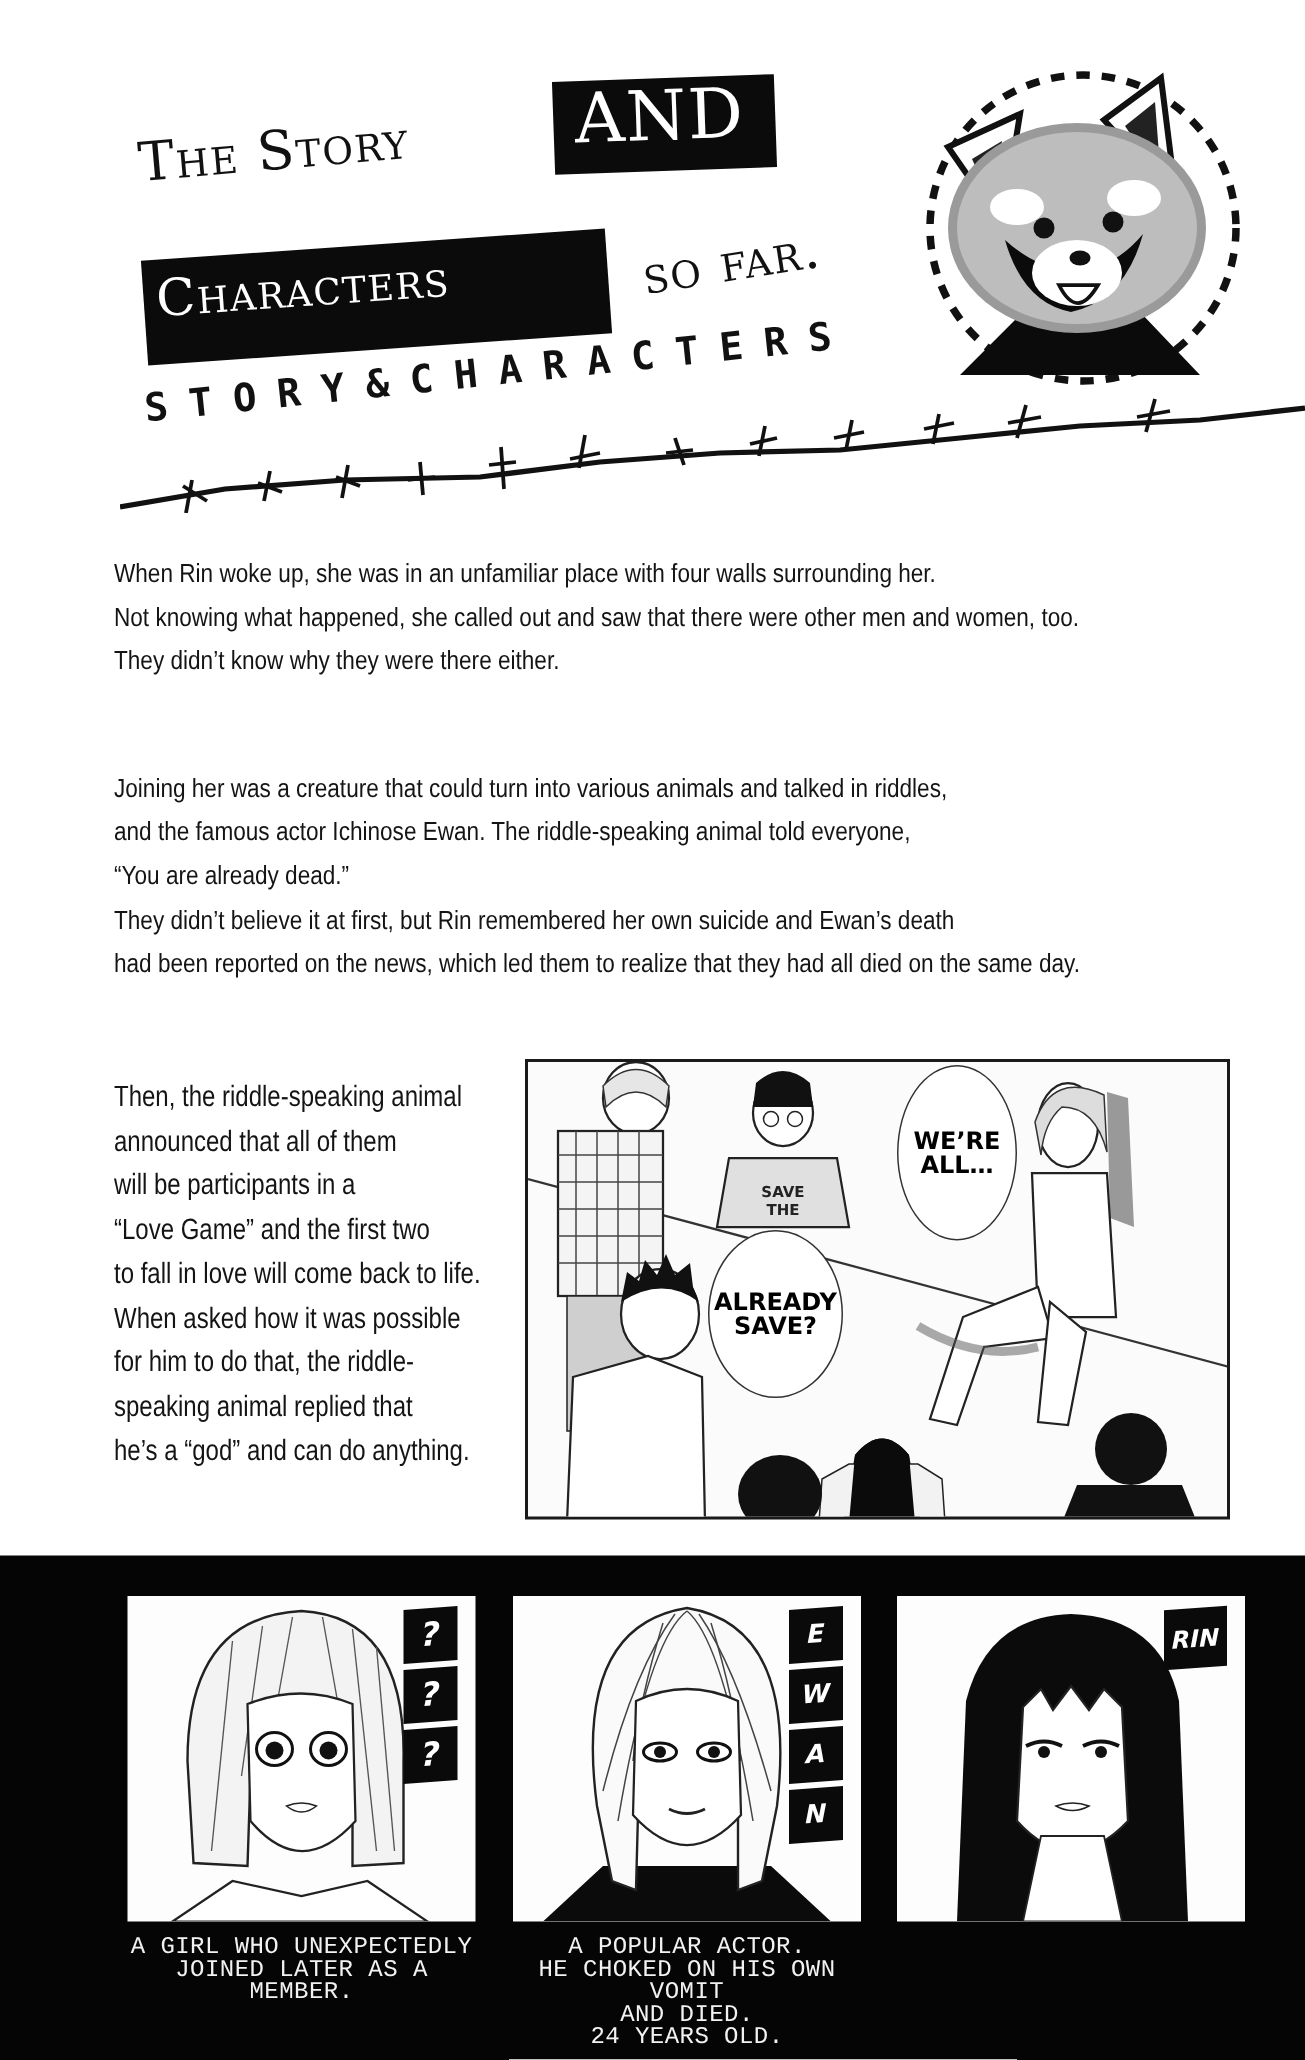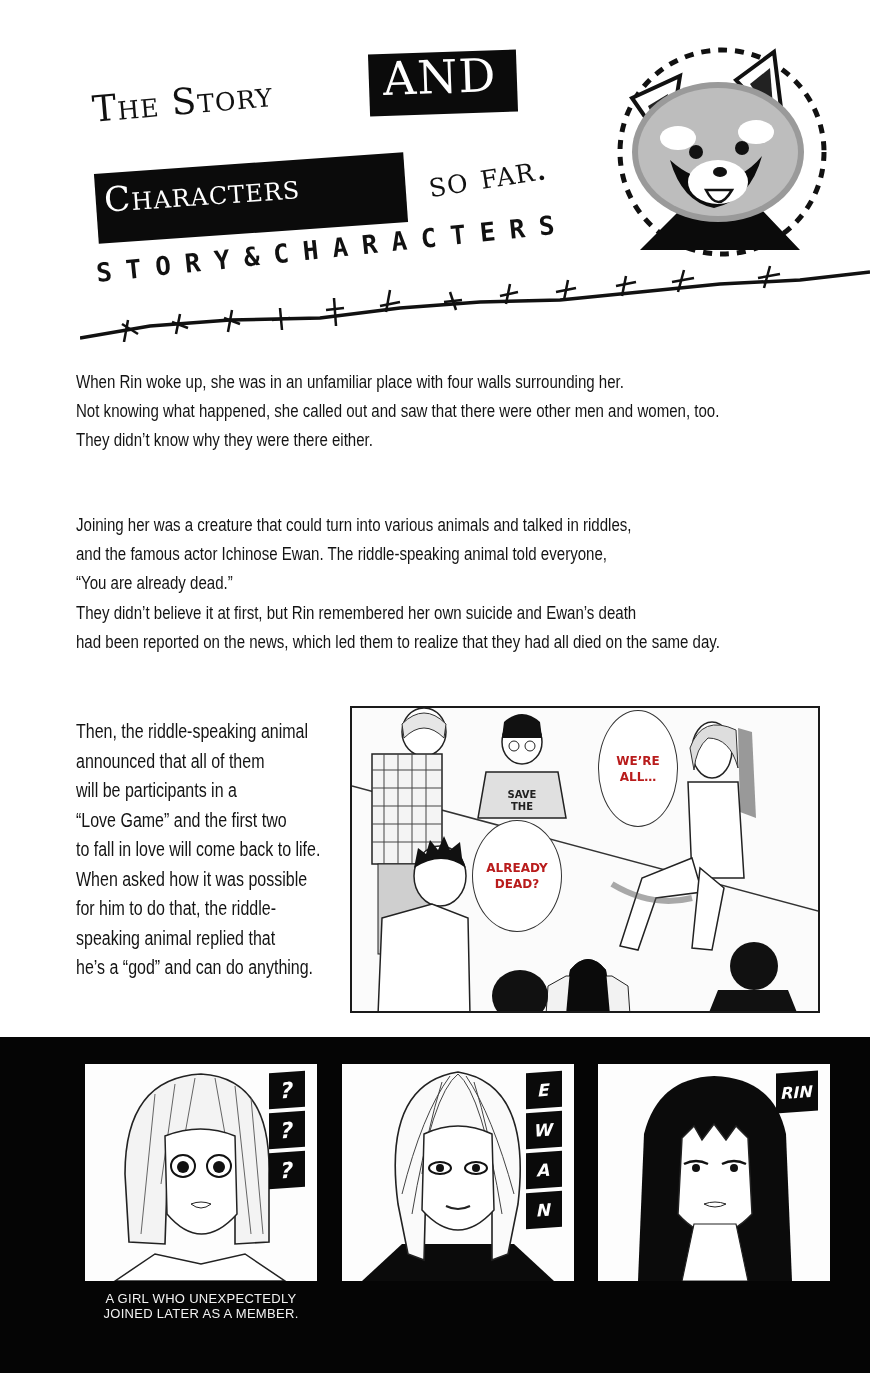--- a/index.html
+++ b/index.html
@@ -48,44 +48,44 @@
 
   
   .manga-panel {
     position: absolute; left: 350px; top: 706px; width: 470px; height: 307px;
     border: 2px solid #1a1a1a; background: #fbfbfb; overflow: hidden;
   }
   .manga-panel svg { position: absolute; left: 0; top: 0; }
   .bubble {
     position: absolute; border: 1.5px solid #333; border-radius: 50%; background: #fff;
     display: flex; align-items: center; justify-content: center; text-align: center;
-    font-family: "DejaVu Sans", sans-serif; font-size: 12px; font-weight: bold; line-height: 16px;
-    color: #b91c1c; white-space: pre-line;
+    font-family: "DejaVu Sans", sans-serif; font-size: 16px; font-weight: bold; line-height: 16px;
+    color: #000000; white-space: pre-line;
   }
   .bubble-1 { left: 246px; top: 2px; width: 80px; height: 117px; }
   .bubble-2 { left: 120px; top: 112px; width: 90px; height: 112px; }
 
   
   .char-band { position: absolute; left: 0; top: 1037px; width: 870px; height: 336px; background: #050505; }
   .char-card { position: absolute; top: 1064px; width: 232px; }
   .char-portrait {
     position: relative; width: 232px; height: 217px; background: #fdfdfd; overflow: hidden;
   }
   .char-portrait svg { position: absolute; left: 0; top: 0; }
   .name-tags { position: absolute; right: 12px; top: 8px; display: flex; flex-direction: column; gap: 4px; }
   .name-tag {
     width: 36px; height: 36px; background: #0a0a0a; color: #fff; font-family: "DejaVu Sans", sans-serif;
     font-weight: bold; font-style: italic; font-size: 22px; display: flex; align-items: center;
     justify-content: center; transform: skewY(-4deg);
   }
   .name-tag.small { font-size: 17px; }
   .name-tag.rin { width: 42px; height: 40px; font-size: 16px; }
   .char-caption {
-    margin-top: 10px; text-align: center; color: #f2f2f2; font-family: Liberation Sans, sans-serif;
-    font-size: 13px; line-height: 15px; letter-spacing: 0.3px; white-space: pre-line; text-transform: uppercase;
+    margin-top: 10px; text-align: center; color: #f2f2f2; font-family: Liberation Mono, monospace;
+    font-size: 16px; line-height: 15px; letter-spacing: 0.3px; white-space: pre-line; text-transform: uppercase;
   }
   .c1 { left: 85px; }
   .c2 { left: 342px; }
   .c3 { left: 598px; }
 </style>
 </head>
 <body>
 
 <div class="title-area">
   <span class="t-word t-story">The Story</span>
@@ -224,21 +224,21 @@
     <path d="M340 150 L290 170 L268 238 L286 242 L304 190 L350 184 Z" fill="#fff" stroke="#222" stroke-width="1.5"></path>
     <path d="M348 160 L340 240 L360 242 L372 180 Z" fill="#fff" stroke="#222" stroke-width="1.5"></path>
     <path d="M260 176 Q300 200 340 190" stroke="#555" stroke-width="6" fill="none" opacity="0.5"></path>
 
     <ellipse cx="402" cy="258" rx="24" ry="24" fill="#111"></ellipse>
     <path d="M366 282 L436 282 L446 307 L356 307 Z" fill="#111"></path>
   </svg>
   <div class="bubble bubble-1">WE’RE
 ALL…</div>
   <div class="bubble bubble-2">ALREADY
-DEAD?</div>
+SAVE?</div>
 </div>
 
 <div class="char-band"></div>
 
 <div class="char-card c1">
   <div class="char-portrait">
     <svg width="232" height="217" viewBox="0 0 232 217">
       <path d="M40 110 Q40 14 116 10 Q186 14 184 110 L184 178 L150 180 L150 120 L82 120 L80 180 L44 178 Z" fill="#f3f3f3" stroke="#222" stroke-width="1.6"></path>
       <g stroke="#555" stroke-width="0.9">
         <line x1="70" y1="30" x2="56" y2="170"></line>
@@ -286,20 +286,24 @@
         <circle cx="134" cy="104" r="4" fill="#111"></circle>
       <path d="M104 142 Q116 148 128 142" stroke="#222" stroke-width="2" fill="none"></path>
     </svg>
     <div class="name-tags">
       <div class="name-tag small">E</div>
       <div class="name-tag small">W</div>
       <div class="name-tag small">A</div>
       <div class="name-tag small">N</div>
     </div>
   </div>
+  <div class="char-caption">A popular actor.
+He choked on his own vomit
+and died.
+24 years old.</div>
 </div>
 
 <div class="char-card c3">
   <div class="char-portrait">
     <svg width="232" height="217" viewBox="0 0 232 217">
       <path d="M40 217 L46 70 Q60 14 116 12 Q176 14 188 70 L194 217 Z" fill="#0b0b0b"></path>
       <path d="M84 74 L96 62 L104 76 L116 60 L128 76 L138 62 L150 74 L154 150 Q116 190 80 150 Z" fill="#fff" stroke="#222" stroke-width="1.5"></path>
       <path d="M86 100 Q98 94 110 100" stroke="#111" stroke-width="2.5" fill="none"></path>
       <path d="M124 100 Q136 94 148 100" stroke="#111" stroke-width="2.5" fill="none"></path>
       <circle cx="98" cy="104" r="4" fill="#111"></circle>

